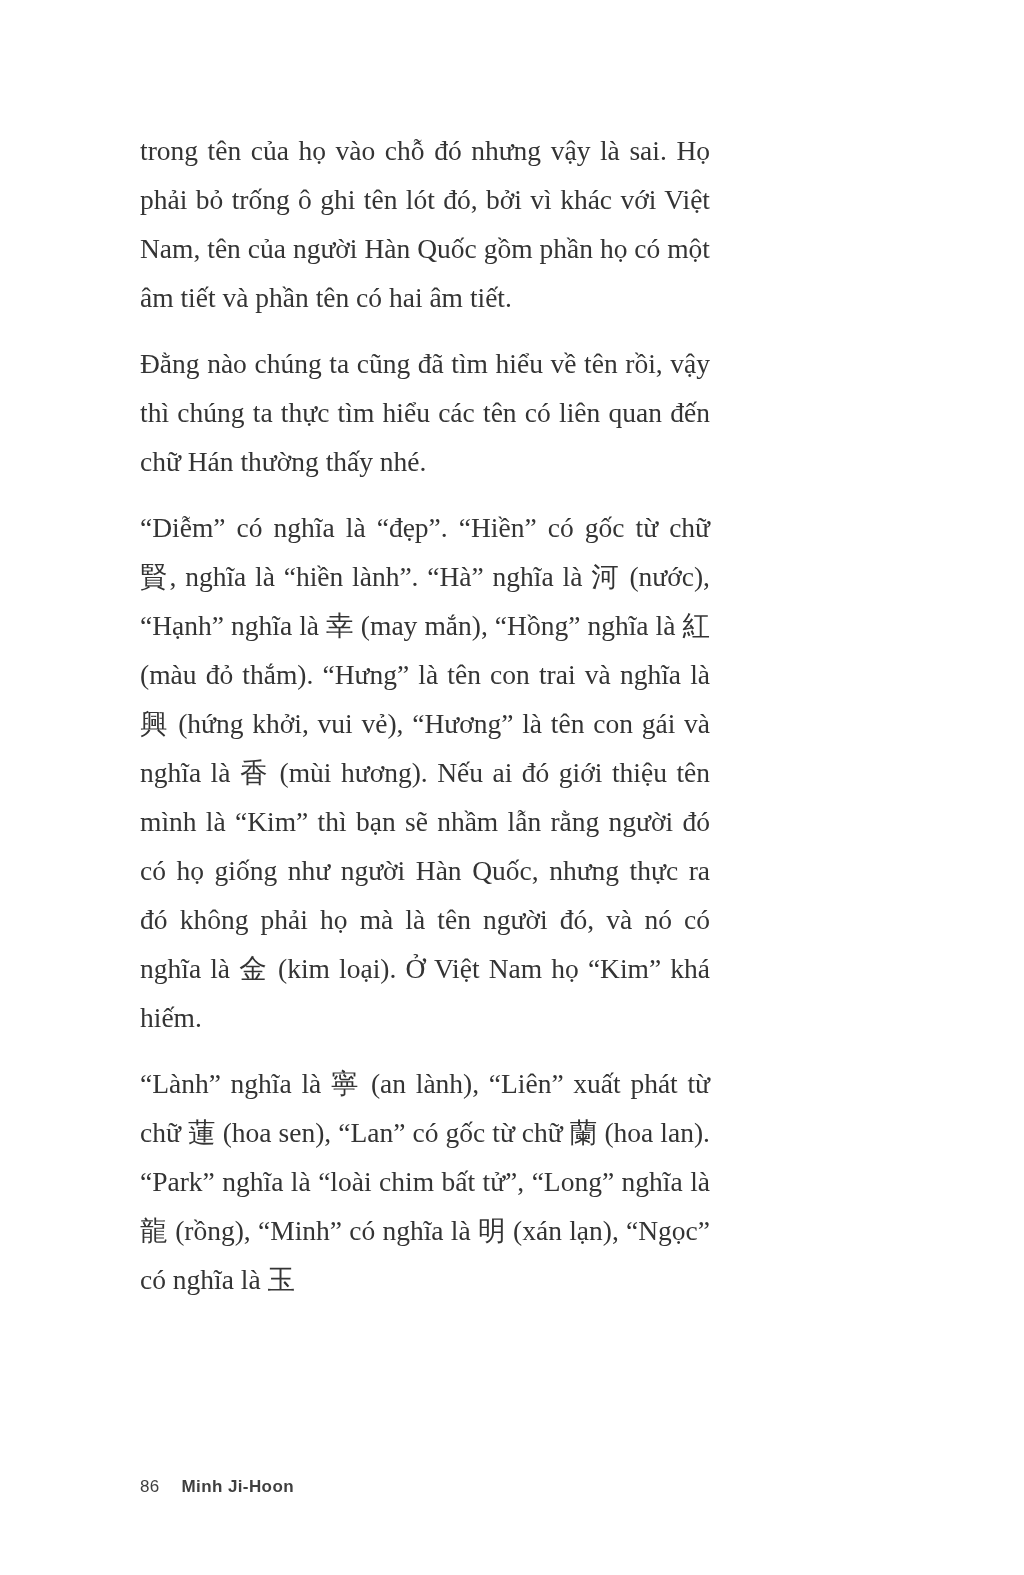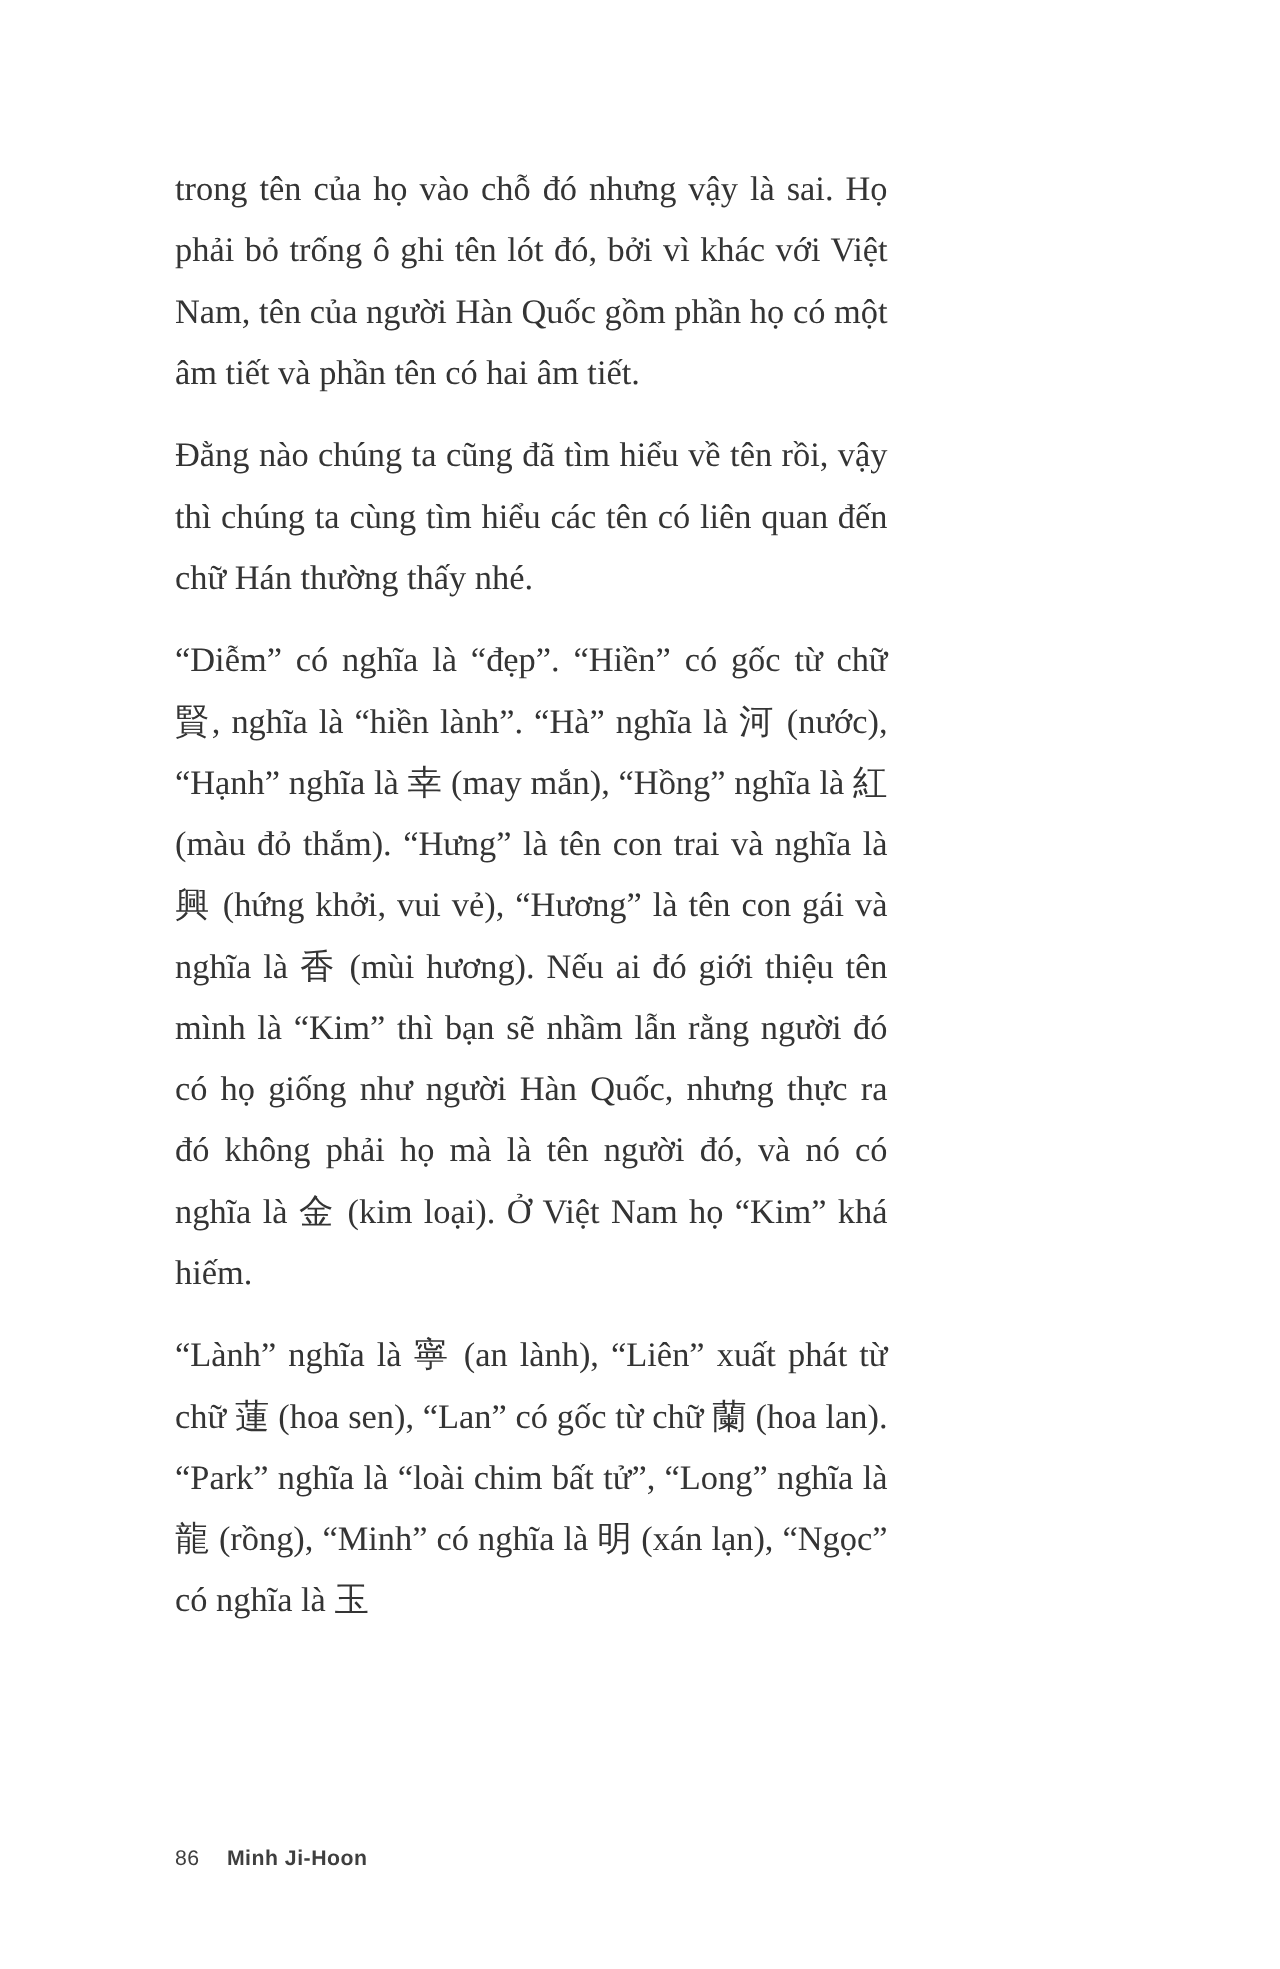--- a/index.html
+++ b/index.html
@@ -51,21 +51,21 @@
     font-weight: 600;
     letter-spacing: 0.4px;
   }
 </style>
 </head>
 <body>
 
 <div class="page">
   <div class="body-text">
     <p>trong tên của họ vào chỗ đó nhưng vậy là sai. Họ phải bỏ trống ô ghi tên lót đó, bởi vì khác với Việt Nam, tên của người Hàn Quốc gồm phần họ có một âm tiết và phần tên có hai âm tiết.</p>
-    <p>Đằng nào chúng ta cũng đã tìm hiểu về tên rồi, vậy thì chúng ta cùng tìm hiểu các tên có liên quan đến chữ Hán thường thấy nhé.</p>
+    <p>Đằng nào chúng ta cũng đã tìm hiểu về tên rồi, vậy thì chúng ta thực tìm hiểu các tên có liên quan đến chữ Hán thường thấy nhé.</p>
     <p>“Diễm” có nghĩa là “đẹp”. “Hiền” có gốc từ chữ 賢, nghĩa là “hiền lành”. “Hà” nghĩa là 河 (nước), “Hạnh” nghĩa là 幸 (may mắn), “Hồng” nghĩa là 紅 (màu đỏ thắm). “Hưng” là tên con trai và nghĩa là 興 (hứng khởi, vui vẻ), “Hương” là tên con gái và nghĩa là 香 (mùi hương). Nếu ai đó giới thiệu tên mình là “Kim” thì bạn sẽ nhầm lẫn rằng người đó có họ giống như người Hàn Quốc, nhưng thực ra đó không phải họ mà là tên người đó, và nó có nghĩa là 金 (kim loại). Ở Việt Nam họ “Kim” khá hiếm.</p>
     <p>“Lành” nghĩa là 寧 (an lành), “Liên” xuất phát từ chữ 蓮 (hoa sen), “Lan” có gốc từ chữ 蘭 (hoa lan). “Park” nghĩa là “loài chim bất tử”, “Long” nghĩa là 龍 (rồng), “Minh” có nghĩa là 明 (xán lạn), “Ngọc” có nghĩa là 玉</p>
   </div>
 
   <div class="footer">
     <span class="page-number">86</span>
     <span class="author">Minh Ji-Hoon</span>
   </div>
 </div>
 

